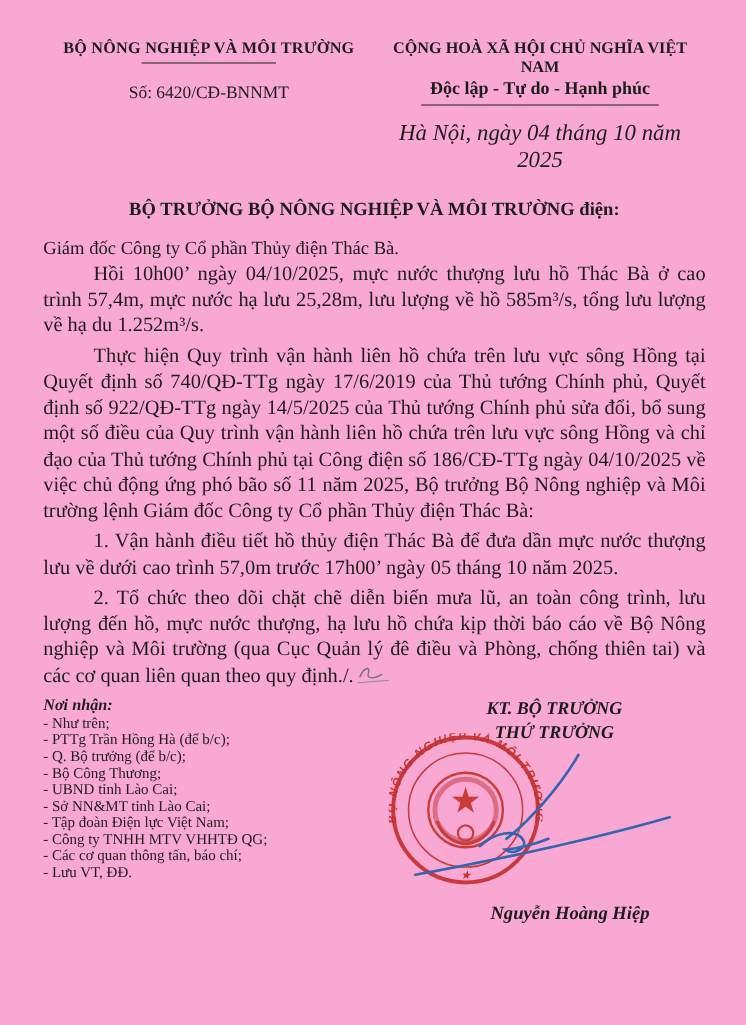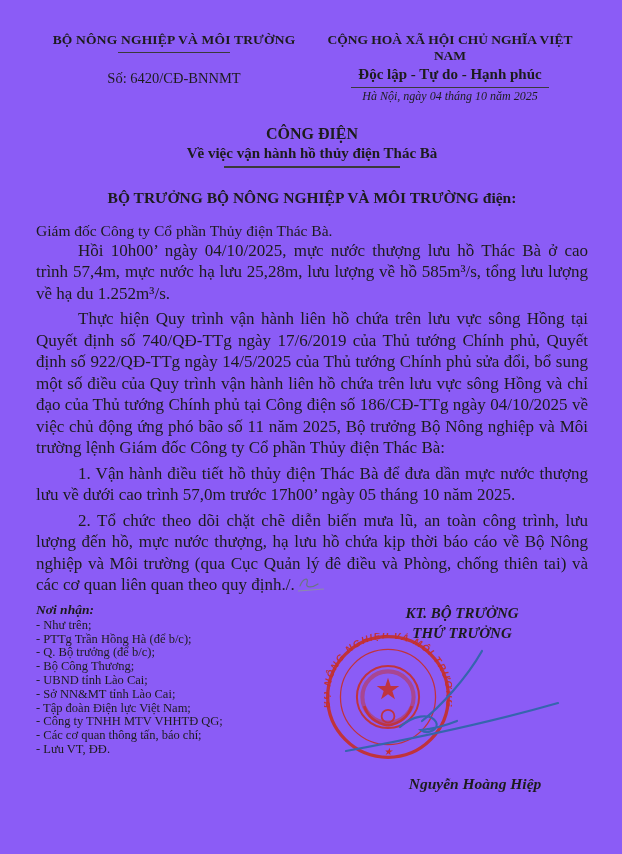--- a/index.html
+++ b/index.html
@@ -1,37 +1,37 @@
 <!DOCTYPE html>
 <html><head>
 <meta charset="utf-8">
 <style>
   html, body { margin: 0; padding: 0; background: #ffffff; }
   .page {
     width: 622px; height: 854px;
-    background: #8b5cf6;
+    background: #f9a8d4;
     box-sizing: border-box;
     padding: 32px 34px 0 36px;
     font-family: "Liberation Serif", "DejaVu Serif", serif;
     color: #1c1c1c;
     position: relative;
     overflow: hidden;
   }
   
   .hdr { display: flex; }
   .hdr-left { width: 276px; text-align: center; }
   .hdr-right { flex: 1; text-align: center; }
   .ministry { font-weight: bold; font-size: 13.5px; letter-spacing: .2px; }
   .rule { height: 1.3px; background: #3a3a3a; margin: 4px auto 0; }
   .rule-ministry { width: 112px; }
   .doc-number { font-size: 14.5px; margin-top: 17px; }
   .motto1 { font-weight: bold; font-size: 13.5px; }
   .motto2 { font-weight: bold; font-size: 15px; margin-top: 2px; }
   .rule-motto { width: 198px; }
-  .place-date { font-style: italic; font-size: 12px; margin-top: 1px; }
+  .place-date { font-style: italic; font-size: 19px; margin-top: 13px; }
   
   .title-block { text-align: center; margin-top: 21px; }
   .doc-type { font-weight: bold; font-size: 16px; }
   .subject { font-weight: bold; font-size: 15px; margin-top: 2px; }
   .rule-subject { width: 176px; }
   .sender-line { font-weight: bold; font-size: 15.5px; text-align: center; margin-top: 21px; }
   .recipient-line { font-size: 15.5px; margin-top: 15px; }
   
   .body-text { margin-top: 0; font-size: 17px; line-height: 21.5px; text-align: justify; }
   .body-text p { margin: 0 0 4px 0; text-indent: 42px; }
@@ -60,25 +60,20 @@
       <div class="doc-number">Số: 6420/CĐ-BNNMT</div>
     </div>
     <div class="hdr-right">
       <div class="motto1">CỘNG HOÀ XÃ HỘI CHỦ NGHĨA VIỆT NAM</div>
       <div class="motto2">Độc lập - Tự do - Hạnh phúc</div>
       <div class="rule rule-motto"></div>
       <div class="place-date">Hà Nội, ngày 04 tháng 10 năm 2025</div>
     </div>
   </div>
 
-  <div class="title-block">
-    <div class="doc-type">CÔNG ĐIỆN</div>
-    <div class="subject">Về việc vận hành hồ thủy điện Thác Bà</div>
-    <div class="rule rule-subject"></div>
-  </div>
 
   <div class="sender-line">BỘ TRƯỞNG BỘ NÔNG NGHIỆP VÀ MÔI TRƯỜNG điện:</div>
   <div class="recipient-line">Giám đốc Công ty Cổ phần Thủy điện Thác Bà.</div>
 
   <div class="body-text">
     <p>Hồi 10h00’ ngày 04/10/2025, mực nước thượng lưu hồ Thác Bà ở cao trình 57,4m, mực nước hạ lưu 25,28m, lưu lượng về hồ 585m³/s, tổng lưu lượng về hạ du 1.252m³/s.</p>
     <p>Thực hiện Quy trình vận hành liên hồ chứa trên lưu vực sông Hồng tại Quyết định số 740/QĐ-TTg ngày 17/6/2019 của Thủ tướng Chính phủ, Quyết định số 922/QĐ-TTg ngày 14/5/2025 của Thủ tướng Chính phủ sửa đổi, bổ sung một số điều của Quy trình vận hành liên hồ chứa trên lưu vực sông Hồng và chỉ đạo của Thủ tướng Chính phủ tại Công điện số 186/CĐ-TTg ngày 04/10/2025 về việc chủ động ứng phó bão số 11 năm 2025, Bộ trưởng Bộ Nông nghiệp và Môi trường lệnh Giám đốc Công ty Cổ phần Thủy điện Thác Bà:</p>
     <p>1. Vận hành điều tiết hồ thủy điện Thác Bà để đưa dần mực nước thượng lưu về dưới cao trình 57,0m trước 17h00’ ngày 05 tháng 10 năm 2025.</p>
     <p><span>2. Tổ chức theo dõi chặt chẽ diễn biến mưa lũ, an toàn công trình, lưu lượng đến hồ, mực nước thượng, hạ lưu hồ chứa kịp thời báo cáo về Bộ Nông nghiệp và Môi trường (qua Cục Quản lý đê điều và Phòng, chống thiên tai) và các cơ quan liên quan theo quy định./.</span><svg class="initial-svg" width="30" height="22" viewBox="0 0 30 22">
         <path d="M3 12 C6 4, 12 3, 10 9 c-2 5 5 5 11 1" fill="none" stroke="#6a7580" stroke-width="1.2" stroke-linecap="round"></path>

